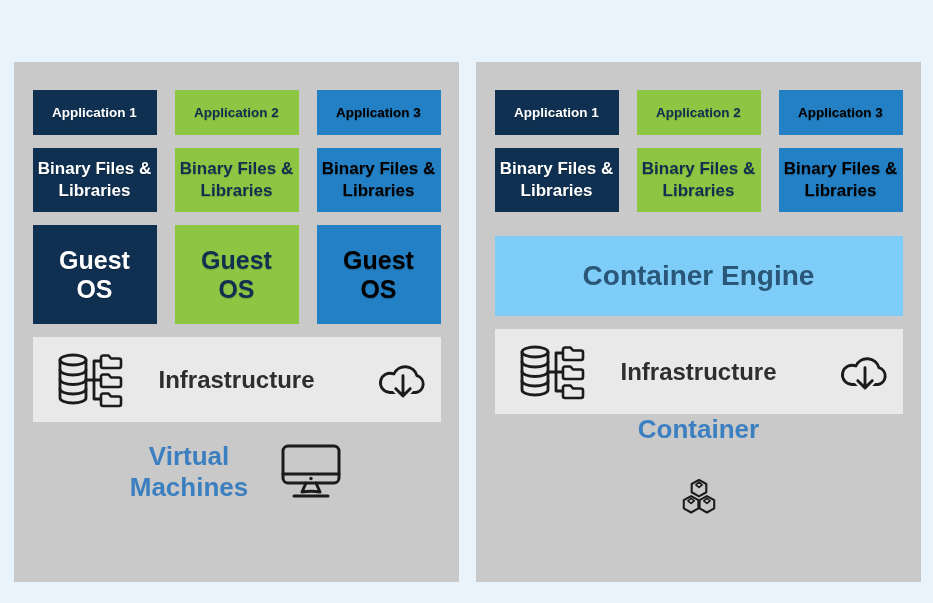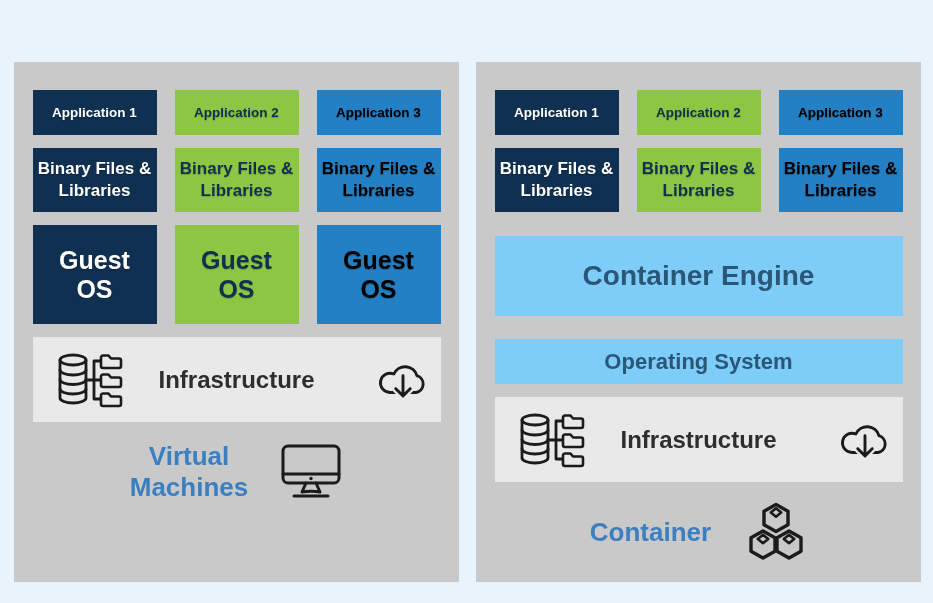--- a/index.html
+++ b/index.html
@@ -28,21 +28,21 @@
   .bar{width:408px;display:flex;align-items:center;justify-content:center;font-weight:bold;}
   .bar.hypervisor{margin-top:15px;height:45px;background:var(--gray_bar);color:#fff;
        font-size:17px;text-shadow:0 1px 1px rgba(0,0,0,.25);}
   .bar.engine{margin-top:24px;height:80px;background:var(--sky);color:var(--sky_text);font-size:28px;}
   .bar.os{margin-top:23px;height:45px;background:var(--sky);color:var(--sky_text);font-size:22px;}
   .bar.infra{margin-top:13px;height:85px;background:var(--infra_bg);position:relative;
        justify-content:space-between;padding:0 12px 0 22px;}
   .infra-label{position:absolute;left:0;right:0;text-align:center;
        font-size:24px;color:var(--infra_text);}
   .title-row{height:100px;display:flex;align-items:center;justify-content:center;gap:31px;}
-  #container-panel .title-row{gap:34px;}
+  #container-panel .title-row{gap:34px;flex-direction:column;}
   .panel-title{font-size:26px;font-weight:bold;color:var(--title_blue);
        white-space:pre-line;text-align:center;line-height:1.18;}
   .licon{stroke:var(--icon_dark);fill:none;stroke-linejoin:round;stroke-linecap:round;}
   .cube{fill:var(--panel_bg);stroke:var(--icon_dark);stroke-width:3.4;stroke-linejoin:round;}
   .cube-face{fill:none;stroke:var(--icon_dark);stroke-width:2.6;stroke-linejoin:round;}
   .halo{stroke:var(--infra_bg);fill:none;stroke-linecap:round;stroke-linejoin:round;}
 </style>
 </head>
 <body>
 
@@ -121,21 +121,20 @@
       </div>
       <div class="row bins">
         <div class="box md navy">Binary Files &amp;
 Libraries</div>
         <div class="box md green">Binary Files &amp;
 Libraries</div>
         <div class="box md blue">Binary Files &amp;
 Libraries</div>
       </div>
       <div class="bar engine">Container Engine</div>
-      <div class="bar os">Operating System</div>
 
       <div class="bar infra">
         <svg width="70" height="58" viewBox="0 0 68 58">
           <g class="licon" stroke-width="2.8">
             <ellipse cx="17" cy="9" rx="13" ry="5"></ellipse>
             <path d="M4 9 V47 a13 5 0 0 0 26 0 V9"></path>
             <path d="M4 19 a13 5 0 0 0 26 0"></path>
             <path d="M4 28.5 a13 5 0 0 0 26 0"></path>
             <path d="M4 38 a13 5 0 0 0 26 0"></path>
             <path d="M30 29 H38 M38 10 V48 M38 10 H44 M38 29 H44 M38 48 H44"></path>

